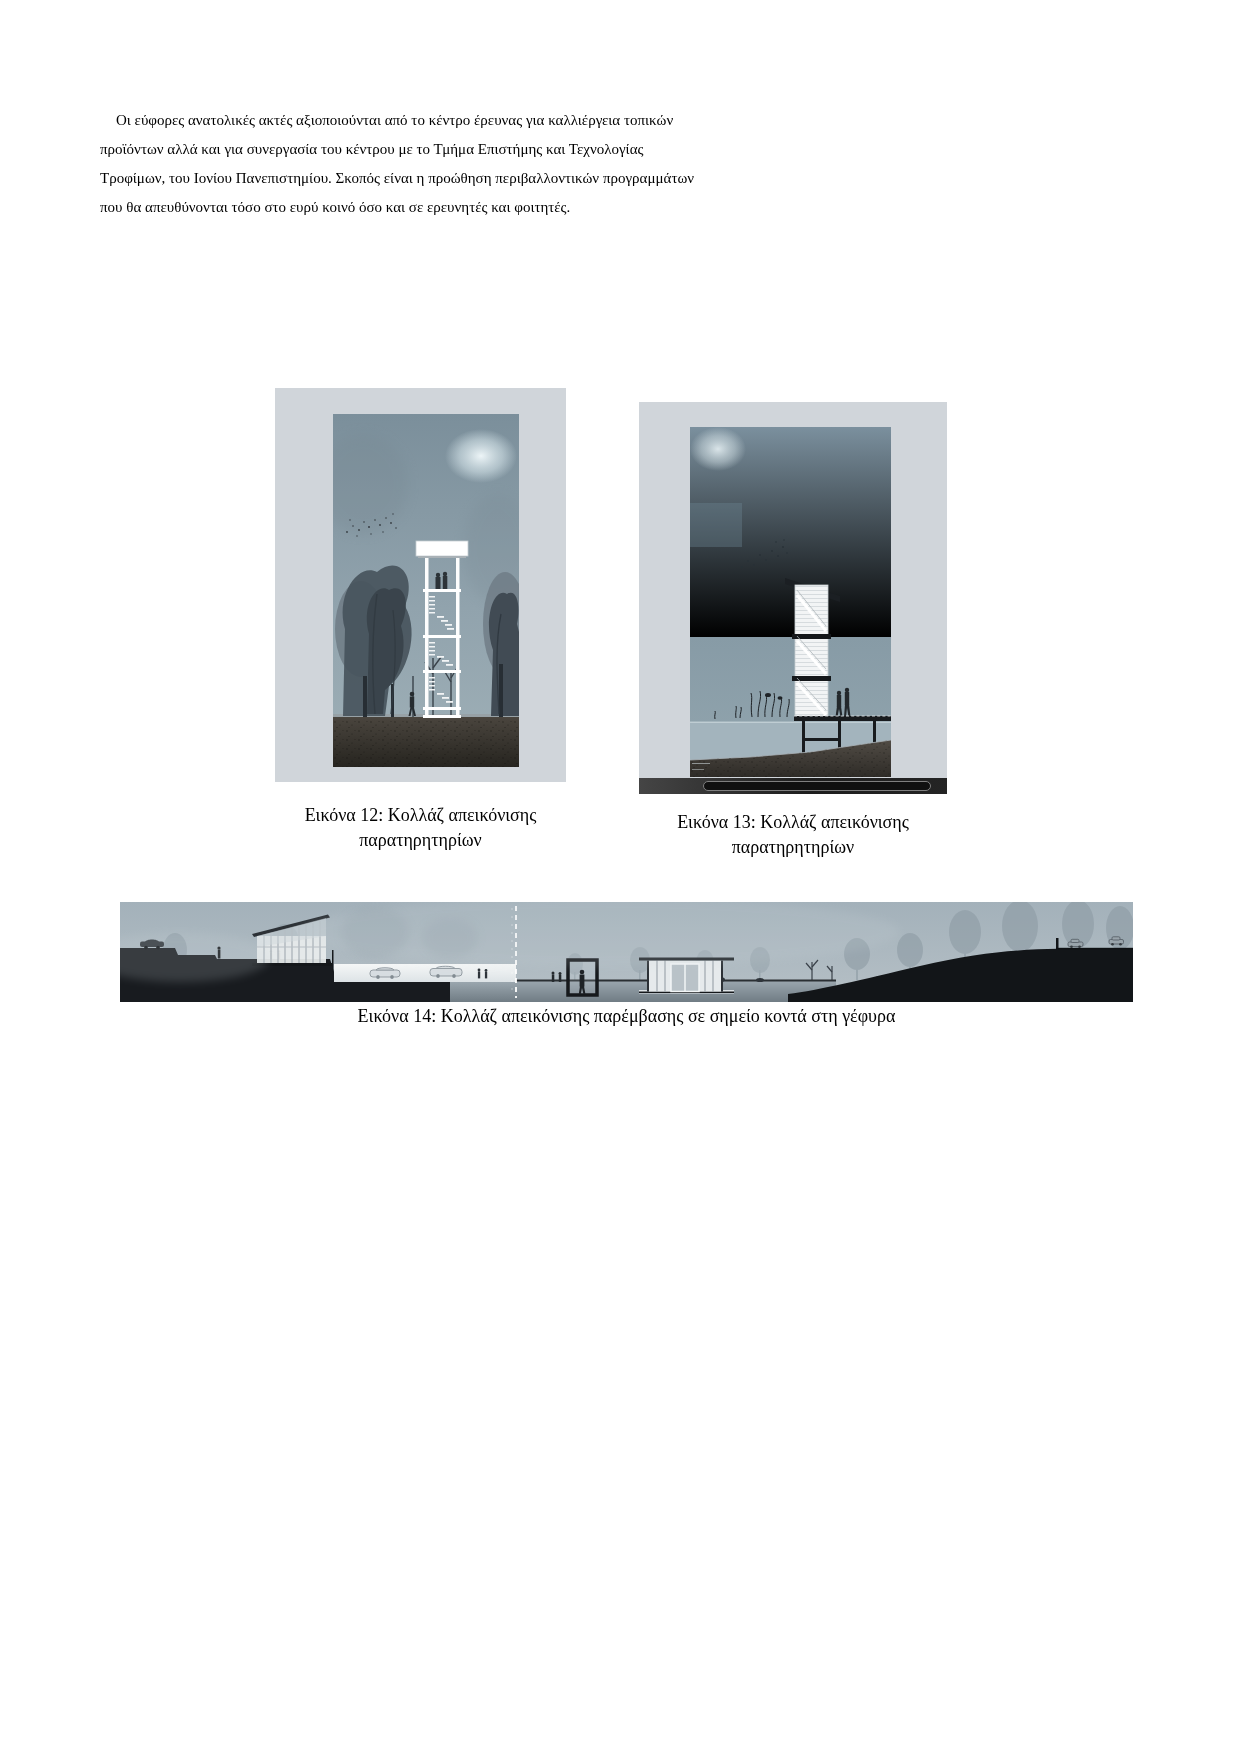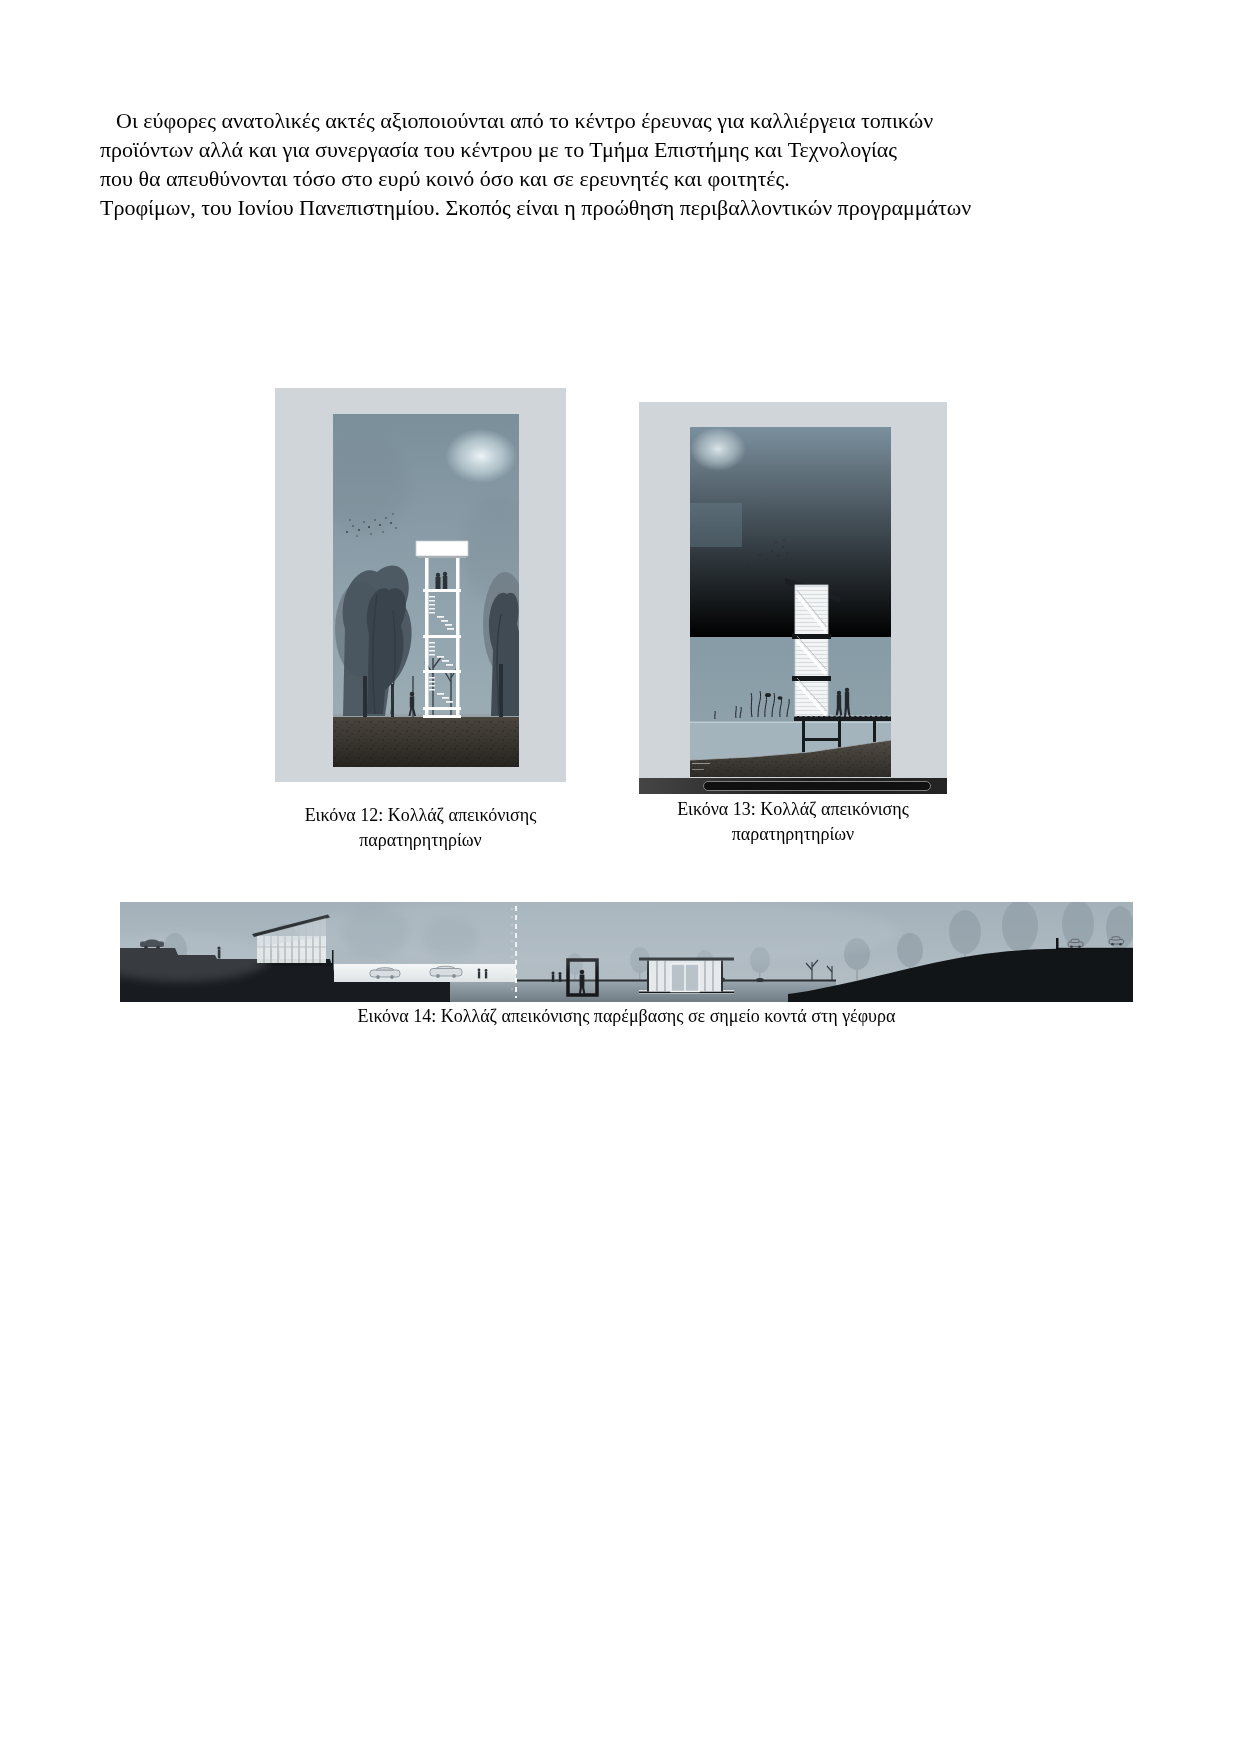--- a/index.html
+++ b/index.html
@@ -7,21 +7,21 @@
     position:relative;
     width:1241px;height:1755px;
     margin:0 auto;
     background:#ffffff;
     font-family:"Liberation Serif", serif;
     color:#000;
     overflow:hidden;
   }
   .text-block{
     position:absolute;left:100px;top:106px;width:1060px;
-    font-size:22px;line-height:29px;
+    font-size:15px;line-height:29px;
   }
   .text-block p{margin:0;}
   .text-block span.line{display:block;white-space:nowrap;}
   .text-block span.indent{text-indent:16px;}
   figure{margin:0;padding:0;position:absolute;}
   .img-box{
     position:absolute;left:0;top:0;
     background:#d0d5da;
   }
   .fig-caption{
@@ -40,35 +40,35 @@
     background:linear-gradient(90deg,#454545,#1d1d1d 55%,#242424);
   }
   .dark-band .pill{
     position:absolute;left:64px;top:3px;width:228px;height:10px;
     border:1px solid #7f7f7f;border-radius:6px;background:#101010;
     box-sizing:border-box;
   }
   .cap12{left:275px;top:786px;width:291px;}
   .cap12 .inner{width:250px;margin:17px auto;}
   .cap13{left:639px;top:797px;width:308px;}
-  .cap13 .inner{width:250px;margin:0 auto;}
+  .cap13 .inner{width:250px;margin:13px auto;}
   .fig14{left:120px;top:902px;width:1013px;height:100px;}
   .cap14{left:120px;top:1004px;width:1013px;}
 </style>
 </head>
 <body>
 
 <div class="page">
 
   <div class="text-block">
     <p>
       <span class="line indent">Οι εύφορες ανατολικές ακτές αξιοποιούνται από το κέντρο έρευνας για καλλιέργεια τοπικών</span>
       <span class="line">προϊόντων αλλά και για συνεργασία του κέντρου με το Τμήμα Επιστήμης και Τεχνολογίας</span>
+      <span class="line">Τροφίμων, του Ιονίου Πανεπιστημίου. Σκοπός είναι η προώθηση περιβαλλοντικών προγραμμάτων</span>
       <span class="line">που θα απευθύνονται τόσο στο ευρύ κοινό όσο και σε ερευνητές και φοιτητές.</span>
-      <span class="line">Τροφίμων, του Ιονίου Πανεπιστημίου. Σκοπός είναι η προώθηση περιβαλλοντικών προγραμμάτων</span>
     </p>
   </div>
 
   <figure class="fig12">
     <div class="img-box">
       <svg width="186" height="353" viewBox="0 0 186 353">
         <defs>
           <linearGradient id="sky1" x1="0" y1="0" x2="0" y2="1">
             <stop offset="0" stop-color="#7b8f9b"></stop>
               <stop offset="0.55" stop-color="#91a3ad"></stop>

